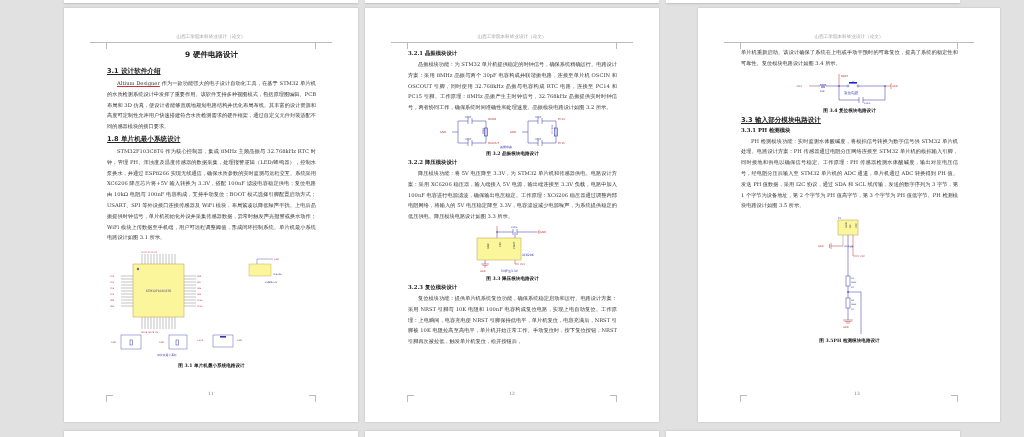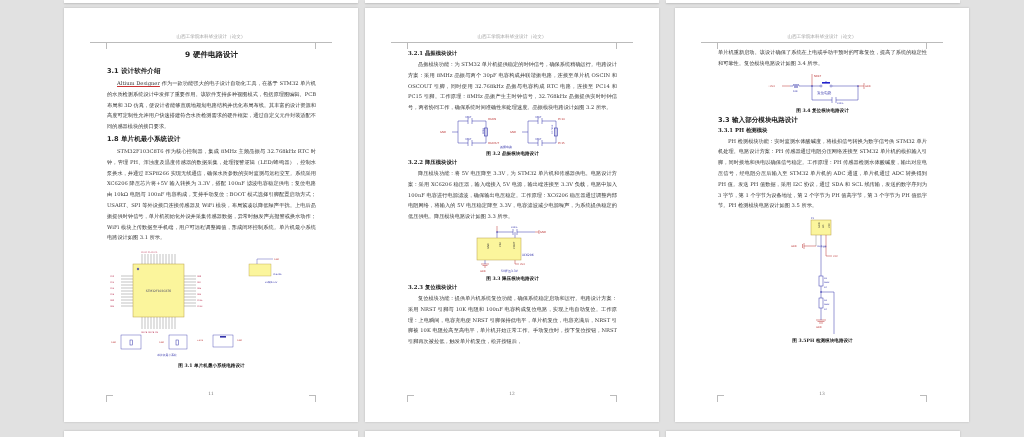--- a/index.html
+++ b/index.html
@@ -9,21 +9,21 @@
   .next-page{position:absolute;top:431px;width:294px;height:20px;background:#fff;box-shadow:0 0 2px rgba(0,0,0,.18);}
   .hdr{position:absolute;top:26px;left:0;width:100%;text-align:center;font-size:4.6px;color:#999;}
   .hdr-line{position:absolute;top:34px;left:26px;right:26px;border-top:0.6px solid #bbb;}
   .hdr-tick-l{position:absolute;top:34px;left:42px;height:7px;border-left:0.6px solid #bbb;}
   .hdr-tick-r{position:absolute;top:34px;right:42px;height:7px;border-left:0.6px solid #bbb;}
   .ftr-l{position:absolute;bottom:20px;left:42px;width:6px;height:6px;border-left:0.6px solid #bbb;border-top:0.6px solid #bbb;}
   .ftr-r{position:absolute;bottom:20px;right:42px;width:6px;height:6px;border-right:0.6px solid #bbb;border-top:0.6px solid #bbb;}
   .pnum{position:absolute;bottom:26px;width:100%;text-align:center;font-size:4.4px;color:#777;}
   .content{position:absolute;left:43px;right:42px;top:38px;}
   .chap{text-align:center;font-family:"DejaVu Sans",sans-serif;font-weight:bold;font-size:7.5px;color:#222;margin:4px 0 7px;}
-  .h2{font-family:"DejaVu Sans",sans-serif;font-weight:bold;font-size:6.6px;color:#222;margin:3px 0 2px;}
+  .h2{font-family:"DejaVu Sans",sans-serif;font-weight:bold;font-size:6.6px;color:#222;margin:3px 0 2px;text-decoration:underline;}
   .h3{font-family:"DejaVu Serif",serif;font-weight:bold;font-size:5.4px;color:#222;margin:2px 0 2px;}
   .p{font-size:5.2px;line-height:10.8px;color:#333;text-indent:10px;text-align:justify;margin:0;}
   .p.noind{text-indent:0;}
   .cap{text-align:center;font-weight:bold;font-size:4.6px;color:#222;margin:2px 0 3px;}
   .fig{position:relative;margin:0 auto;}
   svg text{font-family:"DejaVu Sans",sans-serif;}
   .u{text-decoration:underline;text-decoration-color:#c33;}
 </style>
 </head>
 <body>
@@ -239,21 +239,21 @@
     </div>
     <div class="cap">图 3.3 降压模块电路设计</div>
     <div class="h3">3.2.3 复位模块设计</div>
     <p class="p">复位模块功能：提供单片机系统复位功能，确保系统稳定启动和运行。电路设计方案：采用 NRST 引脚与 10K 电阻和 100nF 电容构成复位电路，实现上电自动复位。工作原理：上电瞬间，电容充电使 NRST 引脚保持低电平，单片机复位，电容充满后，NRST 引脚被 10K 电阻拉高至高电平，单片机开始正常工作。手动复位时，按下复位按钮，NRST 引脚再次被拉低，触发单片机复位，松开按钮后，</p>
   </div>
   <div class="ftr-l"></div>
   <div class="ftr-r"></div>
   <div class="pnum">12</div>
 </div>
 
-<div class="page" style="left:675px;">
+<div class="page" style="left:698px;padding-left:8px;">
   <div class="hdr">山西工学院本科毕业设计（论文）</div>
   <div class="hdr-line"></div>
   <div class="hdr-tick-l"></div>
   <div class="hdr-tick-r"></div>
   <div class="content" style="top:39px;">
     <p class="p noind">单片机重新启动。该设计确保了系统在上电或手动干预时的可靠复位，提高了系统的稳定性和可靠性。复位模块电路设计如图 3.4 所示。</p>
     <div class="fig" style="width:110px;height:34px;margin-top:3px;">
       <svg width="110" height="34" viewBox="0 0 110 34">
         <g stroke="#b33" stroke-width="0.5">
           <line x1="14" y1="14" x2="22" y2="14"></line>

